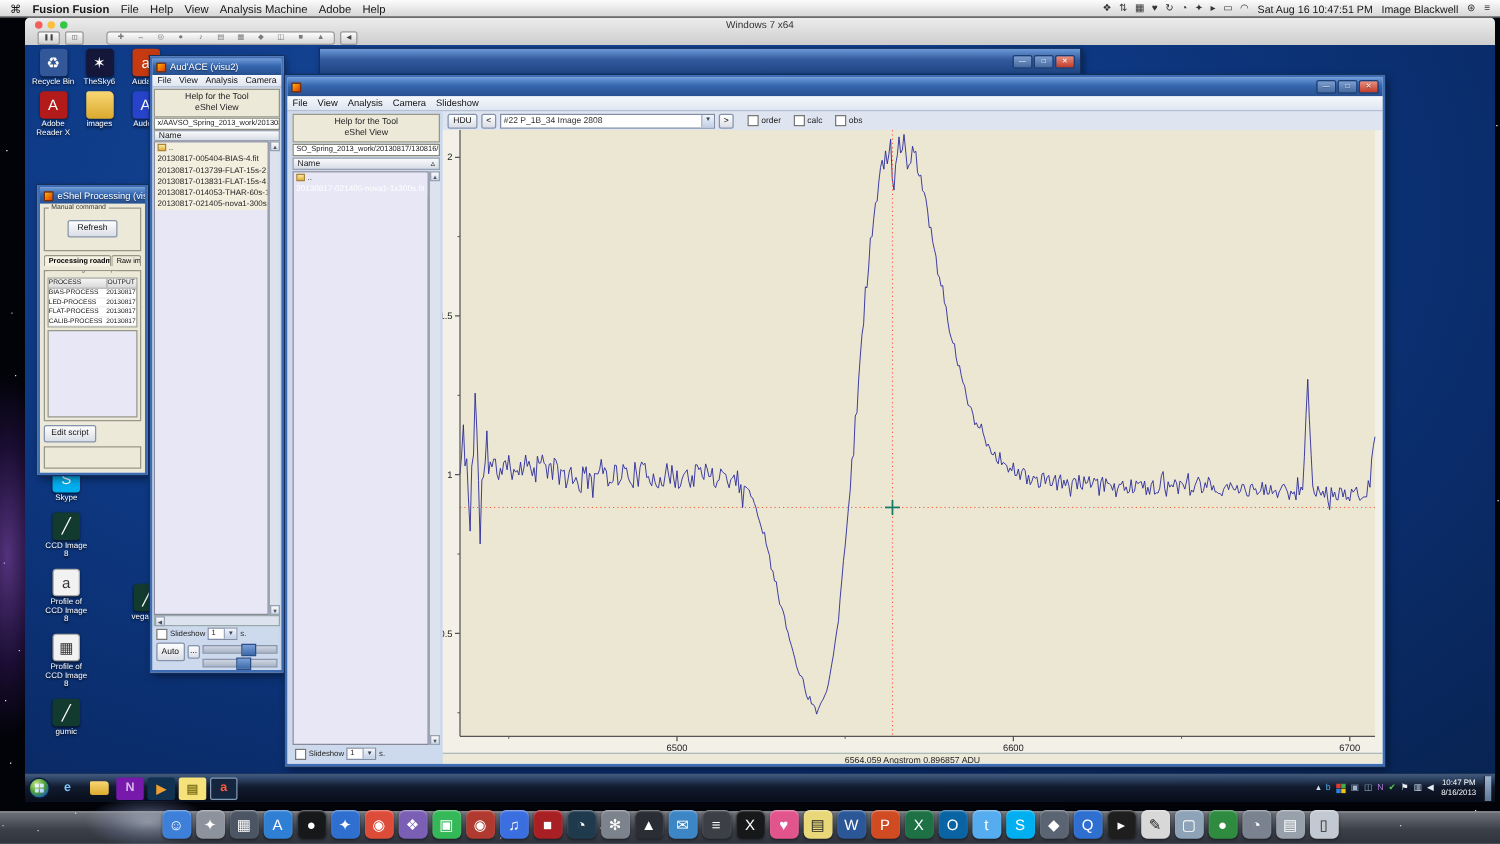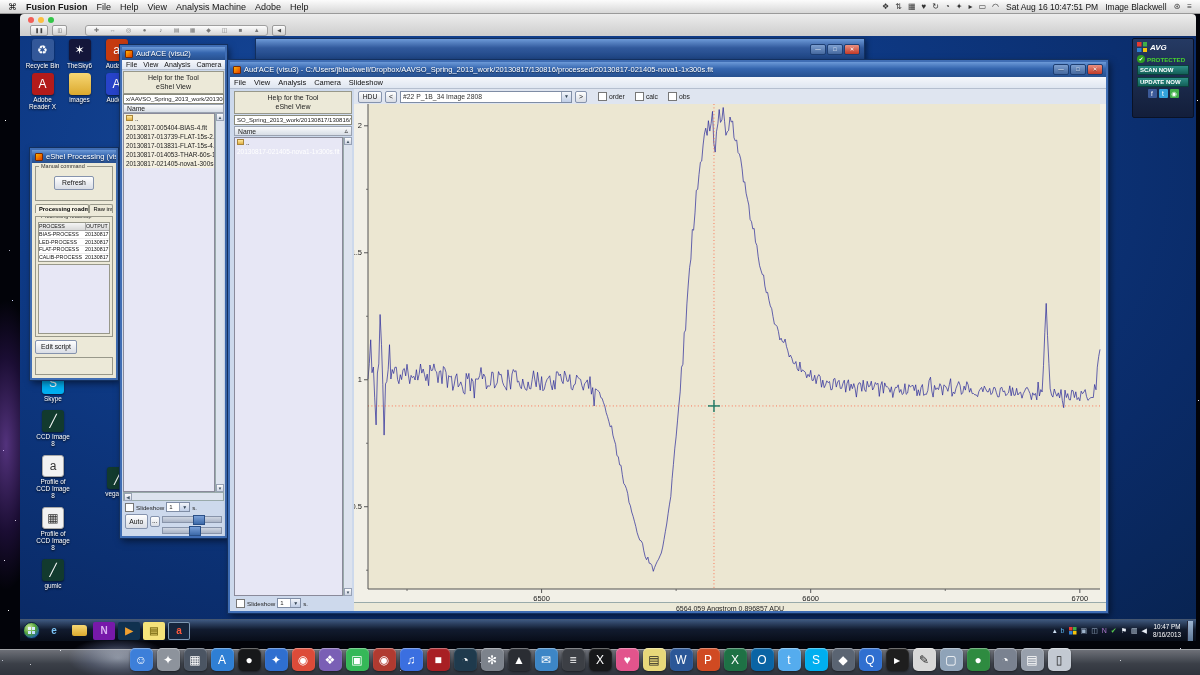--- a/index.html
+++ b/index.html
@@ -166,20 +166,21 @@
     <span class="mb-ic">≡</span>
   </span>
 </div>
 
 <div id="vmchrome">
   <span class="tlights">
     <span class="tl r"></span>
     <span class="tl y"></span>
     <span class="tl g"></span>
   </span>
+  <div id="vmtitle">Windows 7 x64</div>
   <div id="vmtools">
     <span class="vmbtn">❚❚</span>
     <span class="vmbtn">◫</span>
     <span id="vmdevs">
         <span class="vmdev">✚</span>
         <span class="vmdev">↔</span>
         <span class="vmdev">◎</span>
         <span class="vmdev">●</span>
         <span class="vmdev">♪</span>
         <span class="vmdev">▤</span>
@@ -425,21 +426,20 @@
               <span class="sthumb" style="left:26px"></span>
             </span>
         </span>
       </div>
     </div>
   </div>
 
   <div id="visu3" class="w7">
     <div class="tb">
       <span class="appic"></span>
-      <span>Aud'ACE (visu3) - C:/Users/jblackwell/Dropbox/AAVSO_Spring_2013_work/20130817/130816/processed/20130817-021405-nova1-1x300s.fit</span>
       <span class="tbbtns">
 
       <span class="tbb">—</span>
           <span class="tbb">□</span>
           <span class="tbb close">✕</span>
         </span>
     </div>
     <div class="menu" style="font-size:7.5px;gap:8px">
 
     <span>File</span>
@@ -546,38 +546,20 @@
               <line x1="53.02205882352941" y1="485" x2="53.02205882352941" y2="487" stroke="#555" stroke-width="0.8"></line>
               <line x1="322.1397058823529" y1="485" x2="322.1397058823529" y2="487" stroke="#555" stroke-width="0.8"></line>
               <line x1="591.2573529411765" y1="485" x2="591.2573529411765" y2="487" stroke="#555" stroke-width="0.8"></line>
             </svg>
         </div>
         <div id="v3status">6564.059 Angstrom 0.896857 ADU</div>
       </div>
     </div>
   </div>
 
-  <div id="avg">
-    <div class="avg-logo">
-      <span class="avg-sq"></span>
-      <span class="avg-brand">AVG</span>
-    </div>
-    <div class="avg-status">
-      <span class="avg-check">✔</span>
-      <span class="avg-ptext">PROTECTED</span>
-    </div>
-    <div class="avg-btn">SCAN NOW</div>
-    <div class="avg-btn">UPDATE NOW</div>
-    <div class="avg-social">
-
-    <span class="soc" style="background: rgb(59, 89, 152);"><span>f</span></span>
-        <span class="soc" style="background: rgb(51, 163, 220);"><span>t</span></span>
-        <span class="soc" style="background: rgb(63, 174, 73);"><span>◉</span></span>
-      </div>
-  </div>
 
   <div id="taskbar">
     <span class="orb">
         <i></i>
       </span>
     <span style="display:flex;gap:3px">
 
         <span class="tb-app">
           <span class="tg" style="color: rgb(124, 196, 247);">e</span>
         </span>

